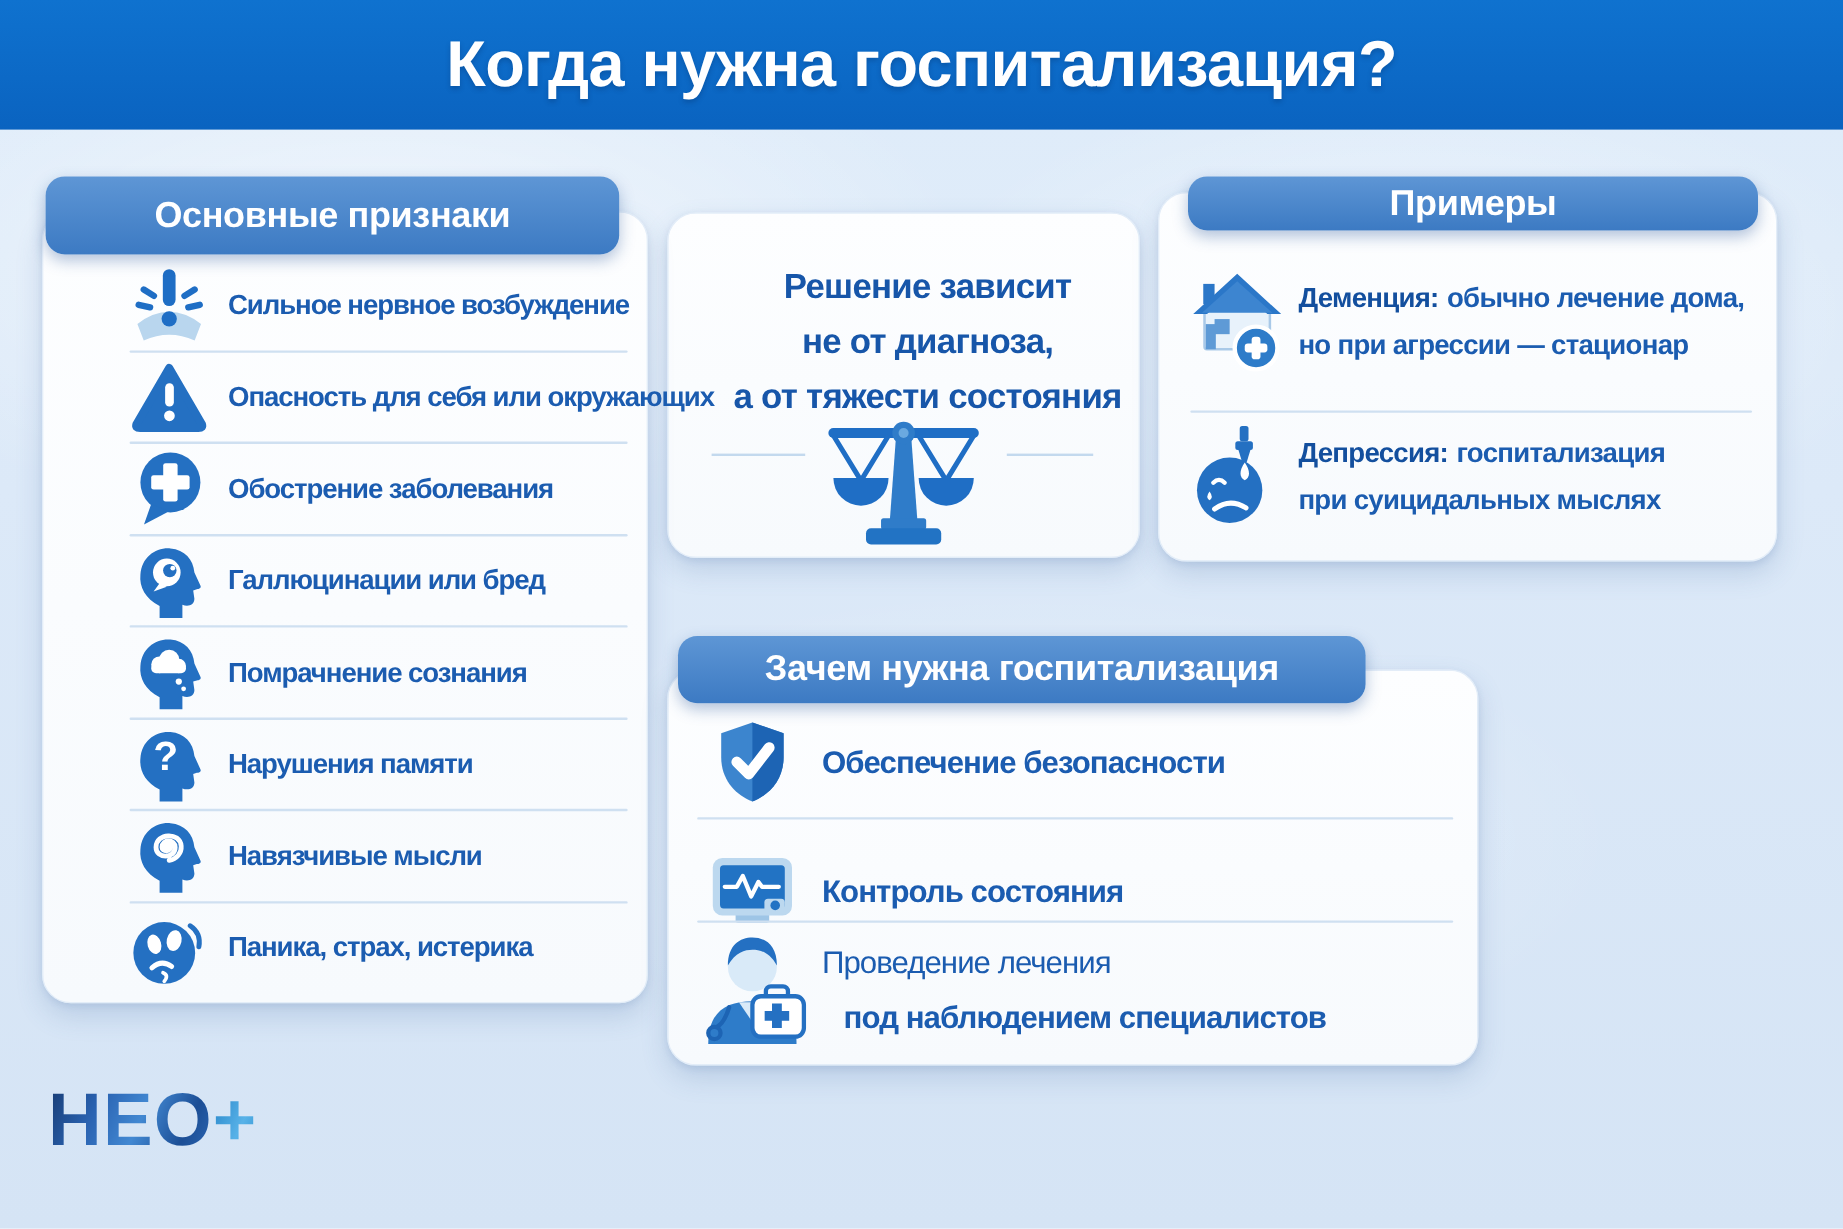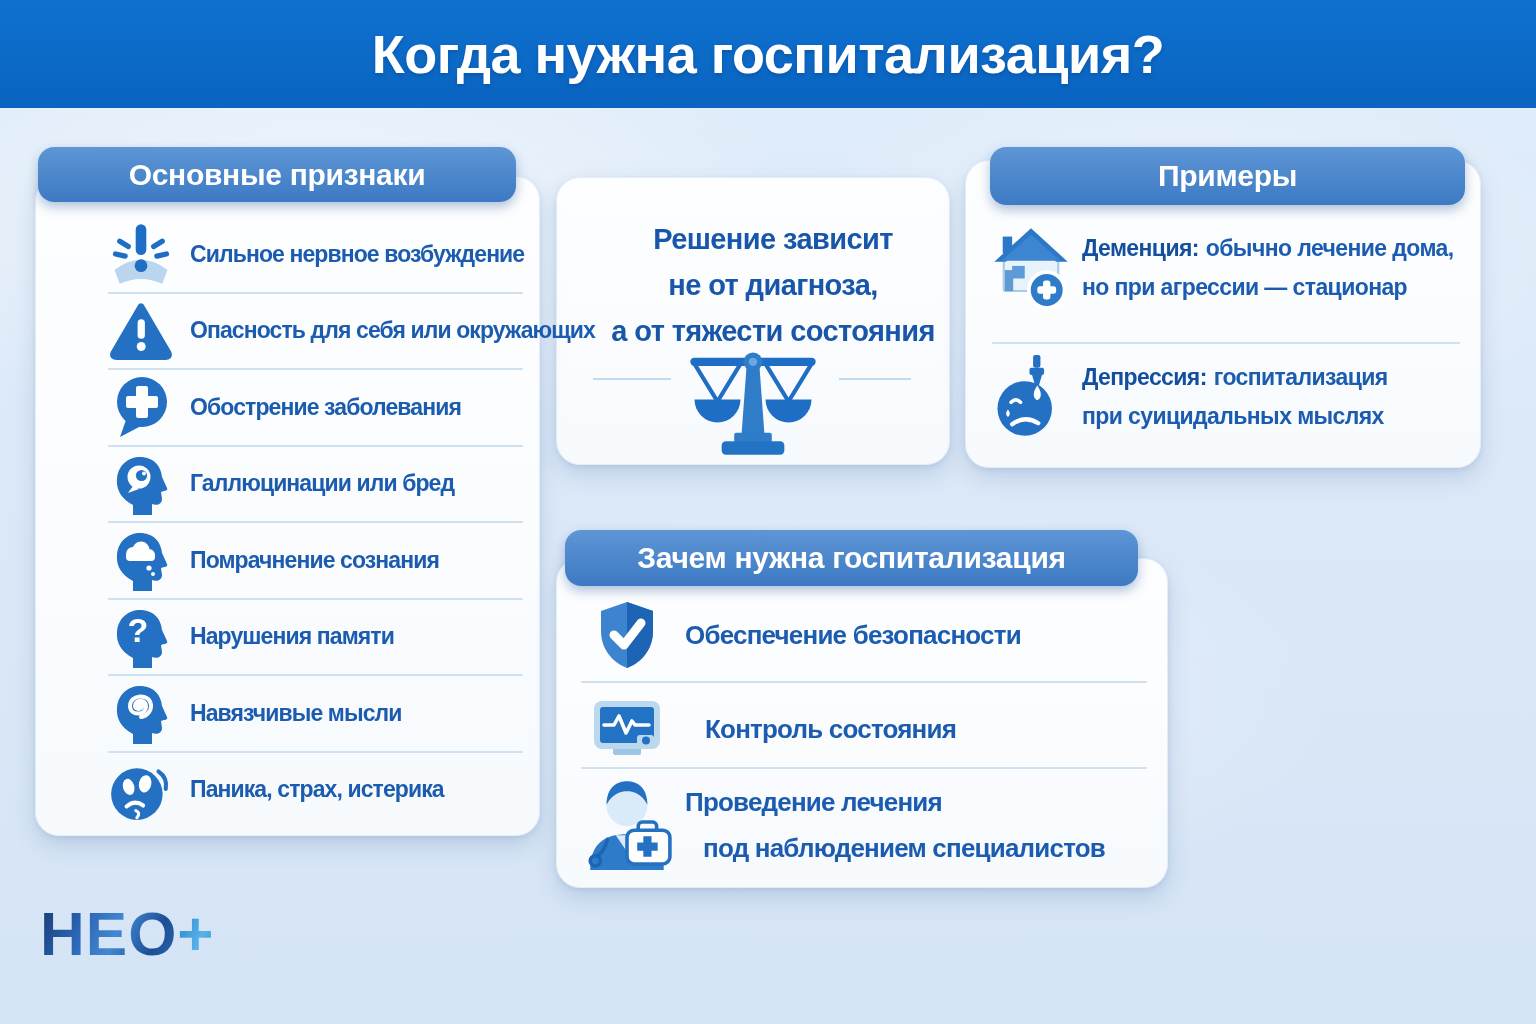--- a/index.html
+++ b/index.html
@@ -37,21 +37,21 @@
     position:absolute; z-index:3;
     background:linear-gradient(180deg,#5e96d5,#3c7ac3);
     border-radius:16px; box-shadow:0 5px 12px rgba(35,80,150,.35);
     display:flex; align-items:center; justify-content:center;
     color:#fff; font-size:30px; font-weight:bold; letter-spacing:-0.3px;
   }
 
   .sep { height:2px; background:#cfe0f1; border-radius:1px; }
 
   
-  .left-pill { left:38px; top:147px; width:478px; height:55px; }
+  .left-pill { left:38px; top:147px; width:478px; height:65px; }
   .left-card { left:35px; top:176px; width:505px; height:660px; padding-top:40px; z-index:2; }
   .left-card .row { display:flex; align-items:center; height:74.5px; padding-left:22px; }
   .left-card .sep { margin:0 16px 0 32px; }
   .icon-box { width:86px; flex:0 0 86px; display:flex; align-items:center; justify-content:center; }
   .row-label {
     color:#1b5cb0; font-size:23px; font-weight:bold; letter-spacing:-0.9px;
     white-space:nowrap; margin-left:6px;
   }
 
   
@@ -59,42 +59,42 @@
   .center-text { padding-top:38px; text-align:center; }
   .center-text div {
     color:#1756a9; font-size:29px; font-weight:bold; letter-spacing:-0.6px; line-height:46px;
   }
   .flank-line { position:absolute; height:2px; background:#c3d9ee; top:200px; }
   .flank-left { left:36px; width:78px; }
   .flank-right { left:282px; width:72px; }
   .scales-wrap { position:absolute; left:50%; transform:translateX(-50%); bottom:0px; }
 
   
-  .ex-pill { left:990px; top:147px; width:475px; height:58px; }
+  .ex-pill { left:990px; top:147px; width:475px; height:45px; }
   .ex-card { left:965px; top:160px; width:516px; height:308px; z-index:2; }
   .ex-row { position:absolute; left:22px; right:14px; display:flex; align-items:center; }
   .ex-row-1 { top:52px; height:110px; }
   .ex-sep { position:absolute; left:26px; right:20px; top:181px; }
   .ex-row-2 { top:188px; height:96px; }
   .ex-text { margin-left:8px; }
   .ex-text .line { color:#1b5cb0; font-size:23px; font-weight:bold; letter-spacing:-0.6px; line-height:39px; white-space:nowrap; }
   .ex-text .term { font-weight:bold; color:#134f9e; margin-right:7px; }
 
   
   .pu-pill { left:565px; top:530px; width:573px; height:56px; }
-  .pu-card { left:556px; top:558px; width:612px; height:330px; z-index:2; }
+  .pu-card { left:556px; top:558px; width:676px; height:330px; z-index:2; }
   .pu-row { position:absolute; left:20px; right:14px; display:flex; align-items:center; }
   .pu-row-1 { top:36px; height:80px; }
   .pu-sep-1 { position:absolute; left:24px; right:20px; top:122px; }
-  .pu-row-2 { top:136px; height:68px;gap:20px; }
+  .pu-row-2 { top:150px; height:68px; }
   .pu-sep-2 { position:absolute; left:24px; right:20px; top:208px; }
   .pu-row-3 { top:212px; height:110px; align-items:flex-start; }
   .pu-label { color:#1b5cb0; font-size:26px; font-weight:bold; letter-spacing:-0.8px; white-space:nowrap; margin-left:8px; }
   .pu-lines { margin-left:8px; padding-top:8px; }
-  .pu-lines .l1 { color:#1b5cb0; font-size:26px; font-weight:bold; letter-spacing:-0.8px; line-height:46px; white-space:nowrap; }
+  .pu-lines .l1 { color:#1b5cb0; font-size:26px; font-weight:normal; letter-spacing:-0.8px; line-height:46px; white-space:nowrap; }
   .pu-lines .l2 { color:#1b5cb0; font-size:26px; font-weight:bold; letter-spacing:-0.8px; line-height:46px; white-space:nowrap; padding-left:18px;text-align:center; }
   .pu-icon-box { width:100px; flex:0 0 100px; display:flex; align-items:center; justify-content:center; }
 
   
   .logo { position:absolute; left:40px; top:898px; font-size:62px; font-weight:bold; letter-spacing:1px; }
   .logo .neo {
     background:linear-gradient(115deg,#16386e 0%, #2a63b2 30%, #4288d2 55%, #1c4e95 80%, #2d6ab8 100%);
     -webkit-background-clip:text; background-clip:text; color:transparent;
   }
   .logo .plus {

